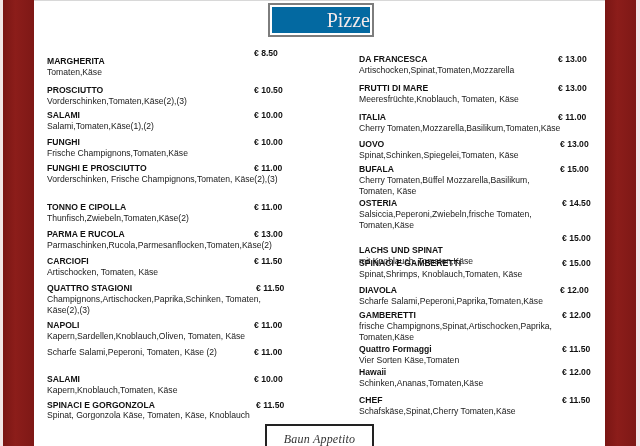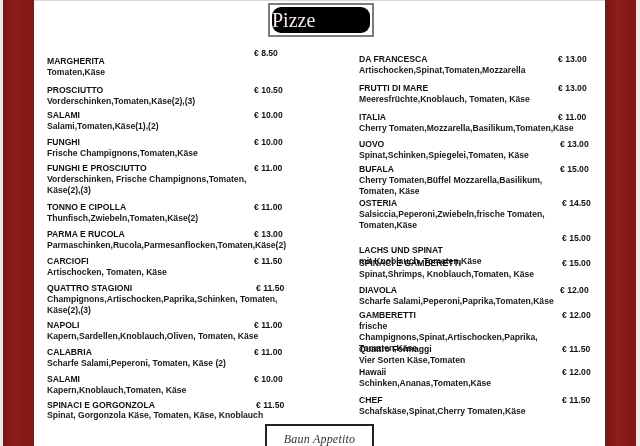--- a/index.html
+++ b/index.html
@@ -4,26 +4,26 @@
 <style>
   html,body{margin:0;padding:0;}
   body{width:640px;height:446px;overflow:hidden;background:#ffffff;position:relative;font-family:"Liberation Sans",sans-serif;color:#111;}
   .topline{position:absolute;left:0;top:0;width:640px;height:1px;background:#d8d8d8;}
   .bar{position:absolute;top:0;height:446px;width:31px;background:linear-gradient(90deg,#7a1614,#8c1d1a 40%,#7e1816);}
   .bar.left{left:3px;}
   .bar.right{left:605px;}
   .edge-left{position:absolute;left:0;top:0;width:3px;height:446px;background:#f2e6e6;}
   .edge-right{position:absolute;left:636px;top:0;width:4px;height:446px;background:#f3e5e8;}
   .title-box{position:absolute;left:268px;top:3px;width:98px;height:26px;border:2px solid #7d7d7d;background:#fff;padding:2px;}
-  .title-inner{width:100%;height:100%;background:#000000;color:#f4eaea;font-family:"Liberation Serif",serif;font-size:20px;text-align:left;line-height:26px;border-radius:9px;}
+  .title-inner{width:100%;height:100%;background:#0369a1;color:#f4eaea;font-family:"Liberation Serif",serif;font-size:20px;text-align:right;line-height:26px;}
   .footer-box{position:absolute;left:265px;top:424px;width:105px;height:30px;border:2px solid #222;background:#fff;}
   .footer-text{display:block;text-align:center;font-family:"Liberation Serif",serif;font-style:italic;font-size:12px;color:#333;line-height:26px;letter-spacing:0.2px;}
   .item{position:absolute;font-size:8.6px;line-height:11px;}
   .item .name{font-weight:bold;display:block;white-space:nowrap;}
-  .item .desc{font-weight:bold;display:block;color:#1a1a1a;}
+  .item .desc{font-weight:normal;display:block;color:#1a1a1a;}
   .price{position:absolute;font-size:8.6px;font-weight:bold;white-space:nowrap;line-height:11px;}
   .item.l{left:47px;width:232px;}
   .item.r{left:359px;width:215px;}
 </style>
 </head>
 <body>
 
 <div class="topline"></div>
 <div class="edge-left"></div>
 <div class="bar left"></div>
@@ -89,21 +89,20 @@
   </div>
   <div class="price" style="left:256px;top:283px">€ 11.50</div>
 
   <div class="item l" style="top:320px">
     <span class="name">NAPOLI</span>
     <span class="desc">Kapern,Sardellen,Knoblauch,Oliven, Tomaten, Käse</span>
   </div>
   <div class="price" style="left:254px;top:320px">€ 11.00</div>
 
   <div class="item l" style="top:347px">
-    <span class="name">CALABRIA</span>
     <span class="desc">Scharfe Salami,Peperoni, Tomaten, Käse (2)</span>
   </div>
   <div class="price" style="left:254px;top:347px">€ 11.00</div>
 
   <div class="item l" style="top:374px">
     <span class="name">SALAMI</span>
     <span class="desc">Kapern,Knoblauch,Tomaten, Käse</span>
   </div>
   <div class="price" style="left:254px;top:374px">€ 10.00</div>
 

